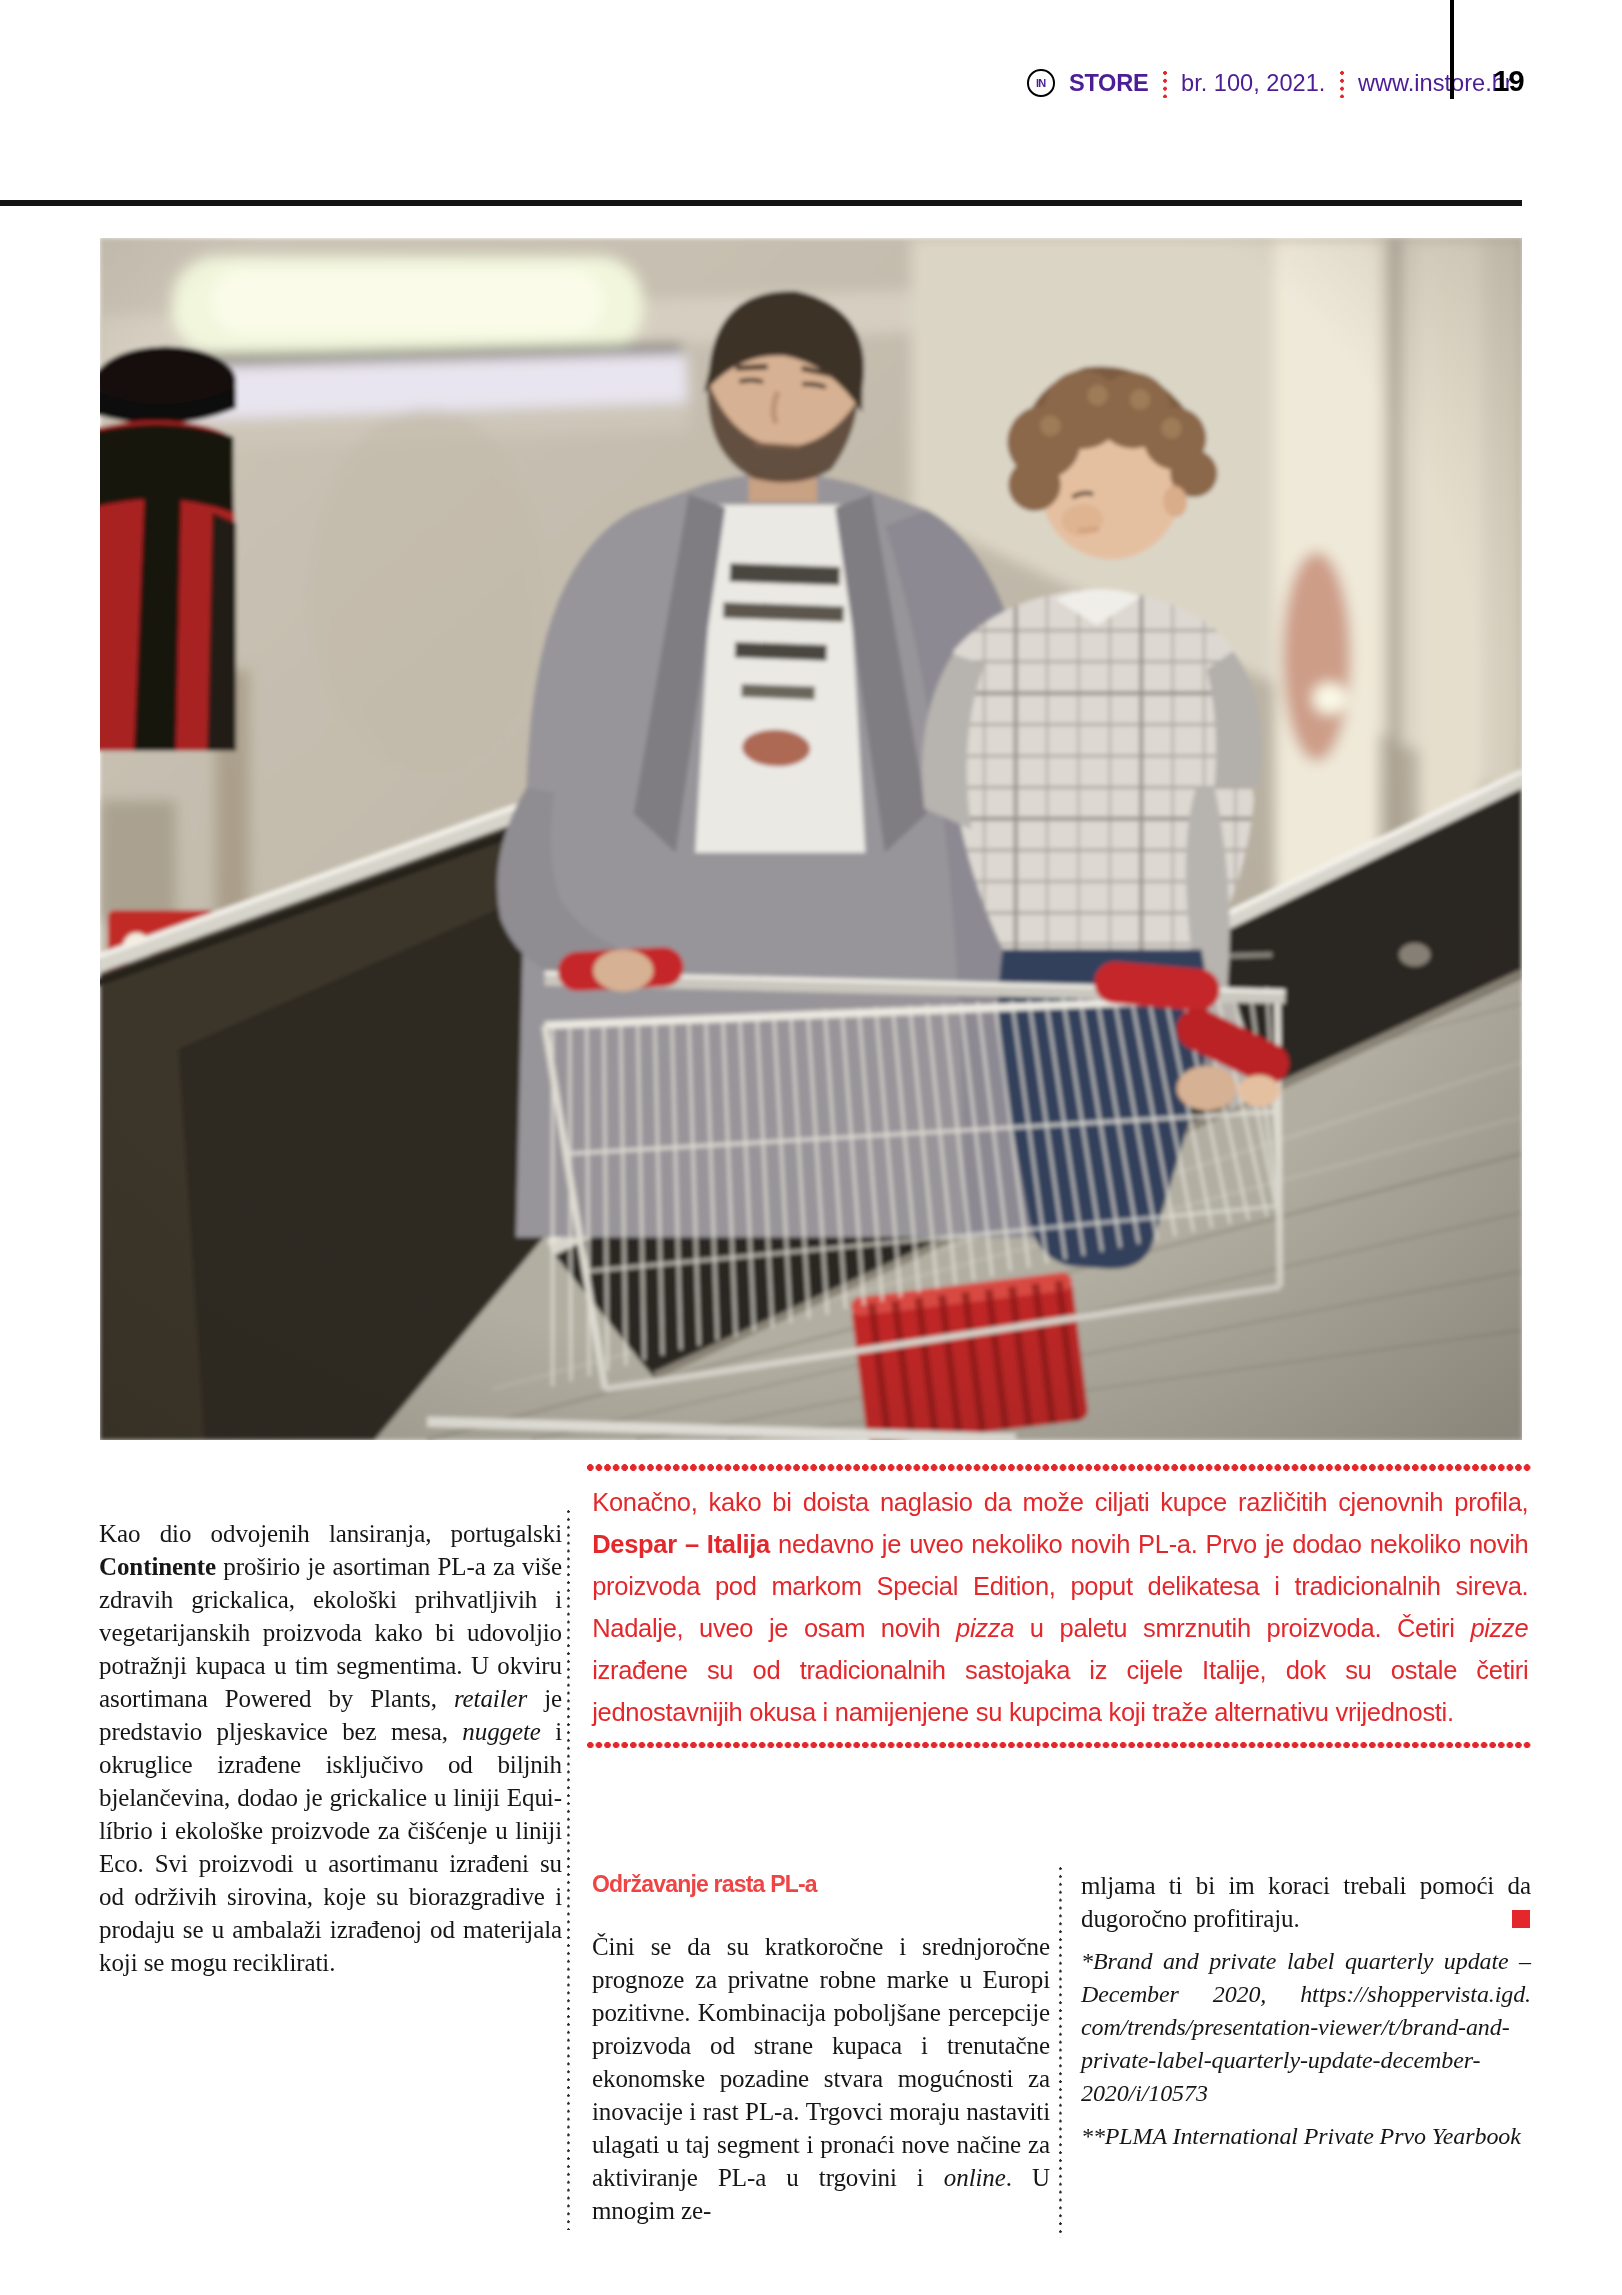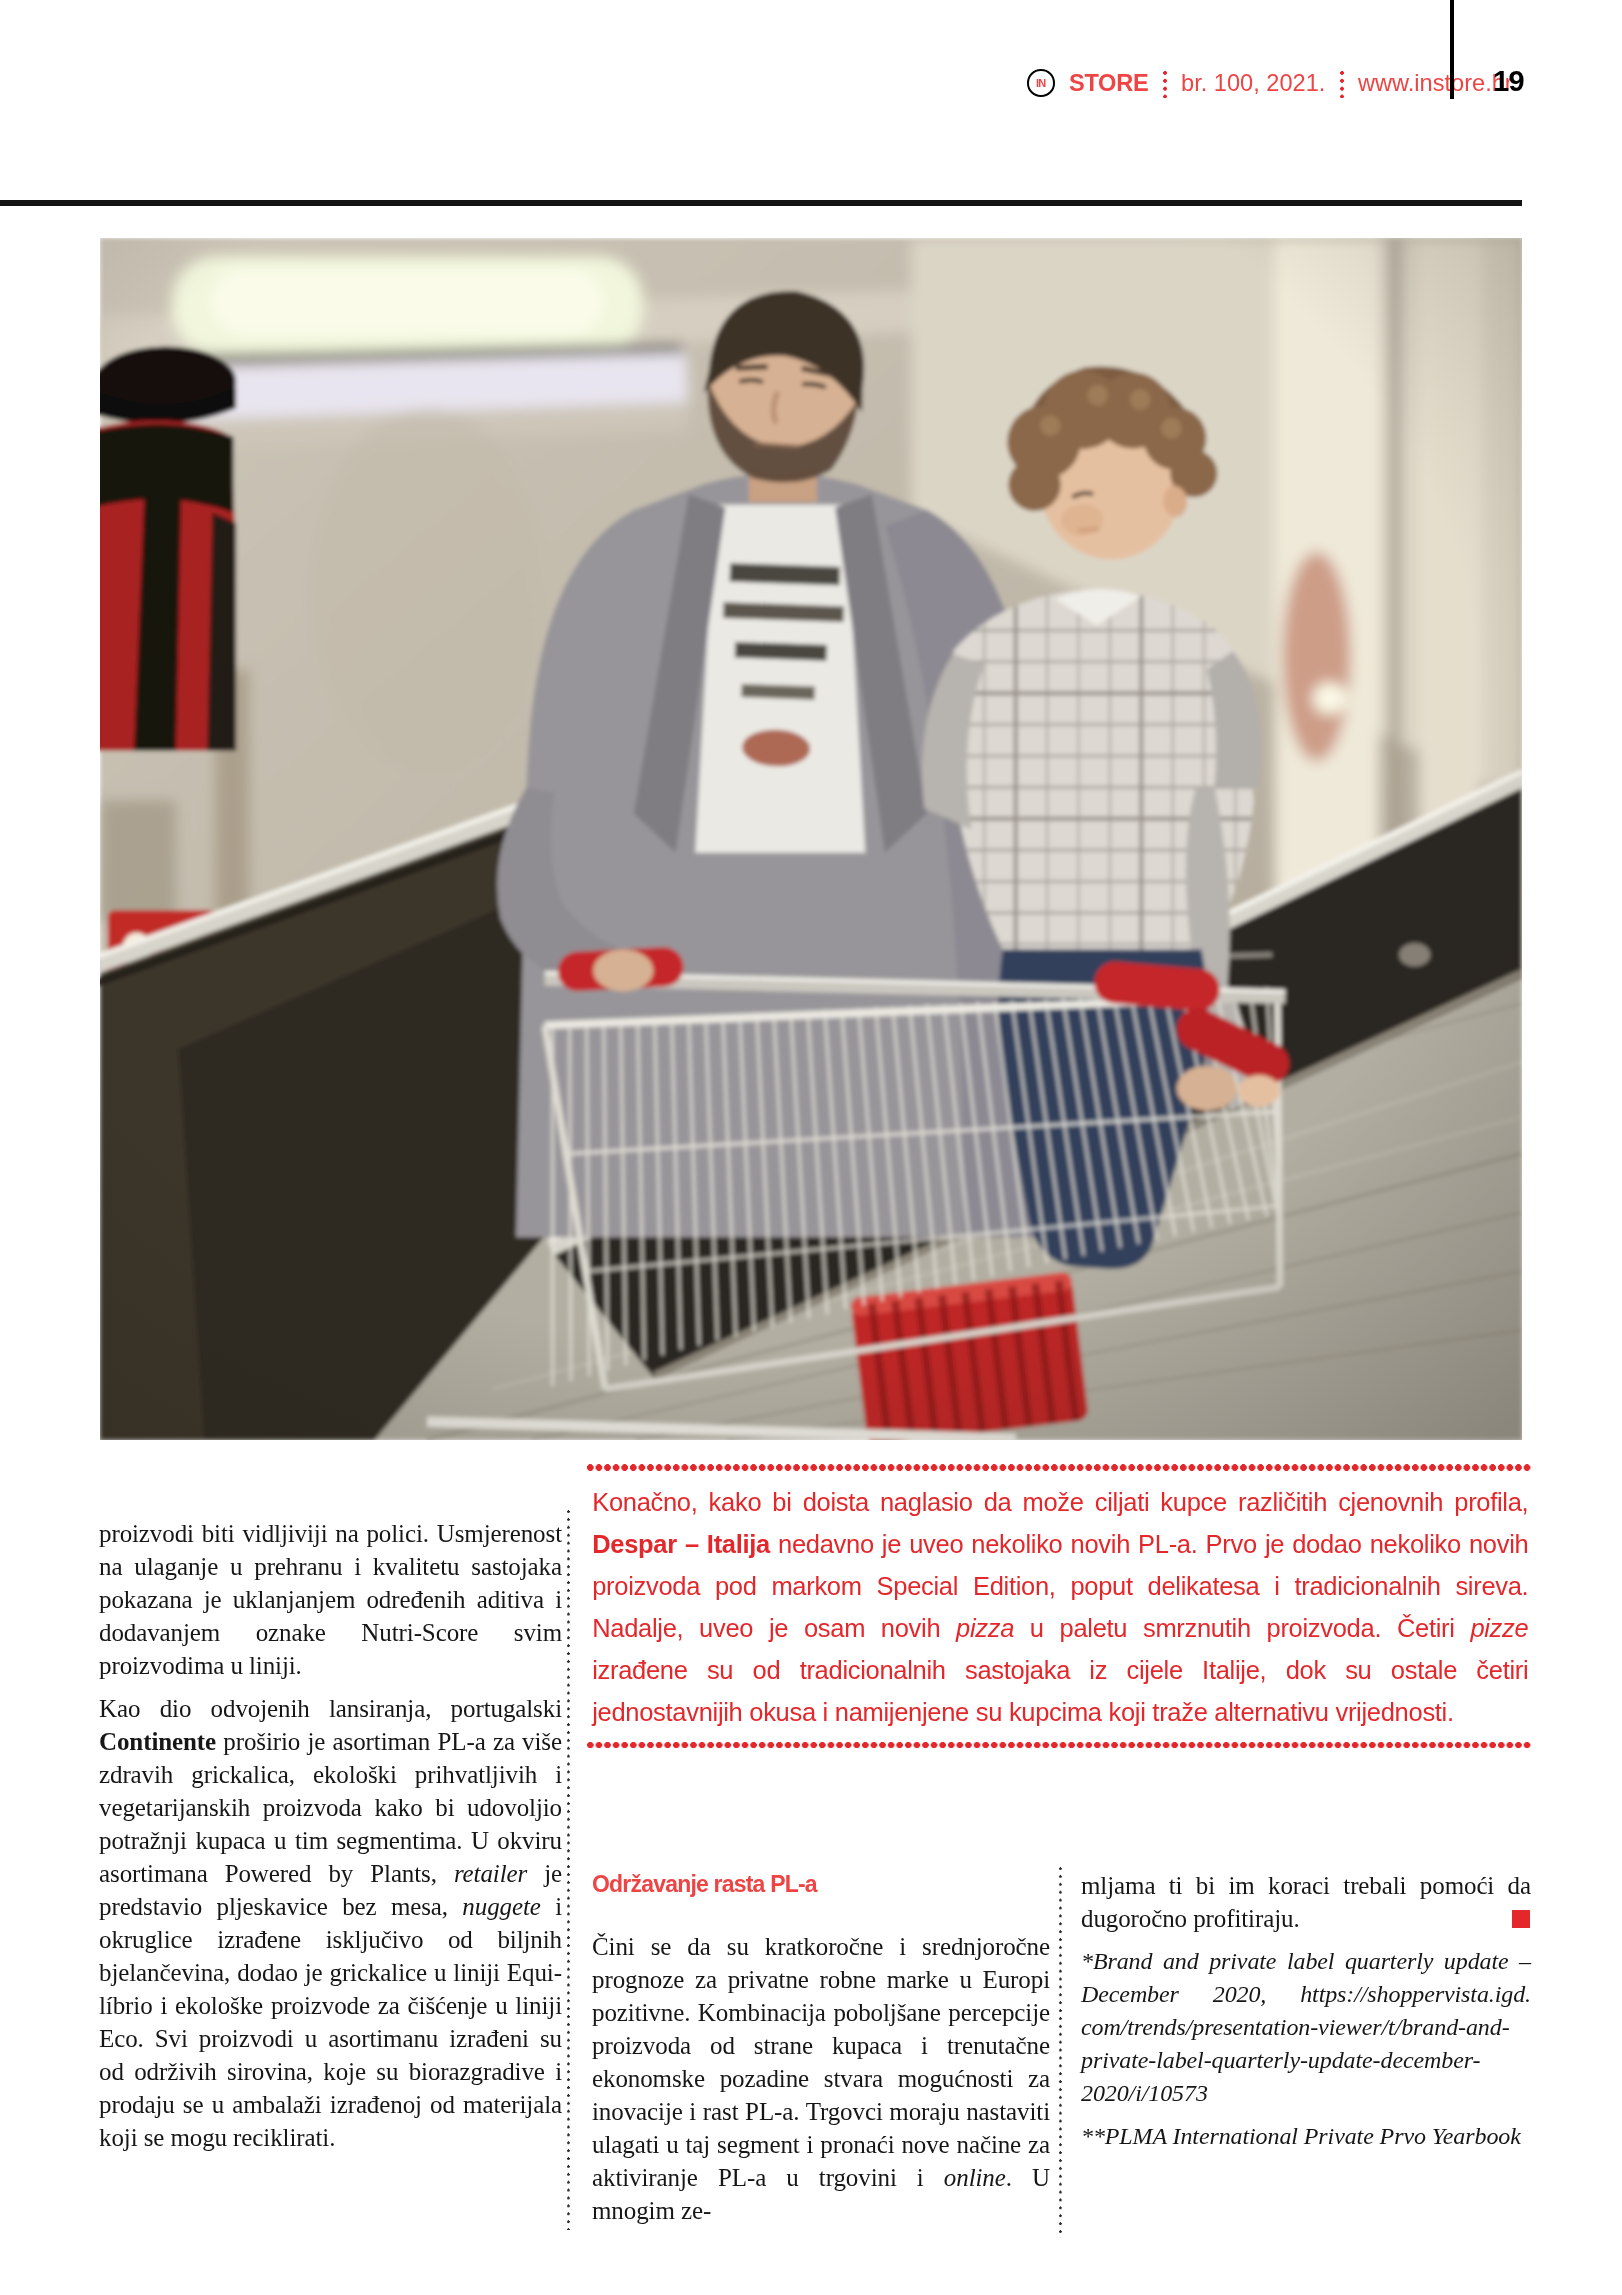--- a/index.html
+++ b/index.html
@@ -13,21 +13,21 @@
     background:#ffffff;
     overflow:hidden;
     font-family:"Liberation Serif", serif;
     color:var(--ink);
   }
   
   .header-row{
     position:absolute;left:1027px;top:64px;height:38px;
     display:flex;align-items:center;gap:14.4px;
     font-family:"Liberation Sans", sans-serif;
-    font-size:23.6px;color:#ef4444;white-space:nowrap;
+    font-size:23.6px;color:#4c1d95;white-space:nowrap;
   }
   .logo-circle{
     width:23.6px;height:23.6px;border:2.6px solid #000;border-radius:50%;
     display:inline-flex;align-items:center;justify-content:center;
     font-weight:700;font-size:11px;letter-spacing:-0.7px;
   }
   .logo-store{font-weight:700;letter-spacing:-0.3px;}
   .hdr-dots{
     width:3.9px;height:29px;
     background-image:radial-gradient(circle at 2px 3.9px, var(--red) 1.7px, transparent 2.1px);
@@ -296,23 +296,20 @@
           <ellipse cx="886" cy="652" rx="16" ry="12" fill="#e5c0a0"></ellipse>
         </g>
       </g>
 
       <rect x="0" y="0" width="1087" height="919" fill="url(#vig)"></rect>
     </svg>
   </div>
 
   <div class="col-left serif">
     <p>
-      <span>proizvodi biti vidljiviji na polici. Usmje­renost na ulaganje u prehranu i kvalitetu sastojaka pokazana je uklanjanjem odre­đenih aditiva i dodavanjem oznake Nutri-Score svim proizvodima u liniji.</span>
-    </p>
-    <p>
       <span>Kao dio odvojenih lansiranja, portugal­ski </span><b>Continente</b><span> proširio je asortiman PL-a za više zdravih grickalica, ekološki prihvatljivih i vegetarijanskih proizvo­da kako bi udovoljio potražnji kupaca u tim segmentima. U okviru asortimana Powered by Plants, </span><i>retailer</i><span> je predstavio pljeskavice bez mesa, </span><i>nuggete</i><span> i okruglice izrađene isključivo od biljnih bjelanče­vina, dodao je grickalice u liniji Equi­líbrio i ekološke proizvode za čišćenje u liniji Eco. Svi proizvodi u asortimanu izrađeni su od održivih sirovina, koje su biorazgradive i prodaju se u ambalaži izrađenoj od materijala koji se mogu re­ciklirati.</span>
     </p>
   </div>
 
   <div class="dot-divider divider-1"></div>
   <div class="dot-divider divider-2"></div>
 
   <div class="quote-block">
     <div class="red-dotted"></div>
     <div class="quote-text">

